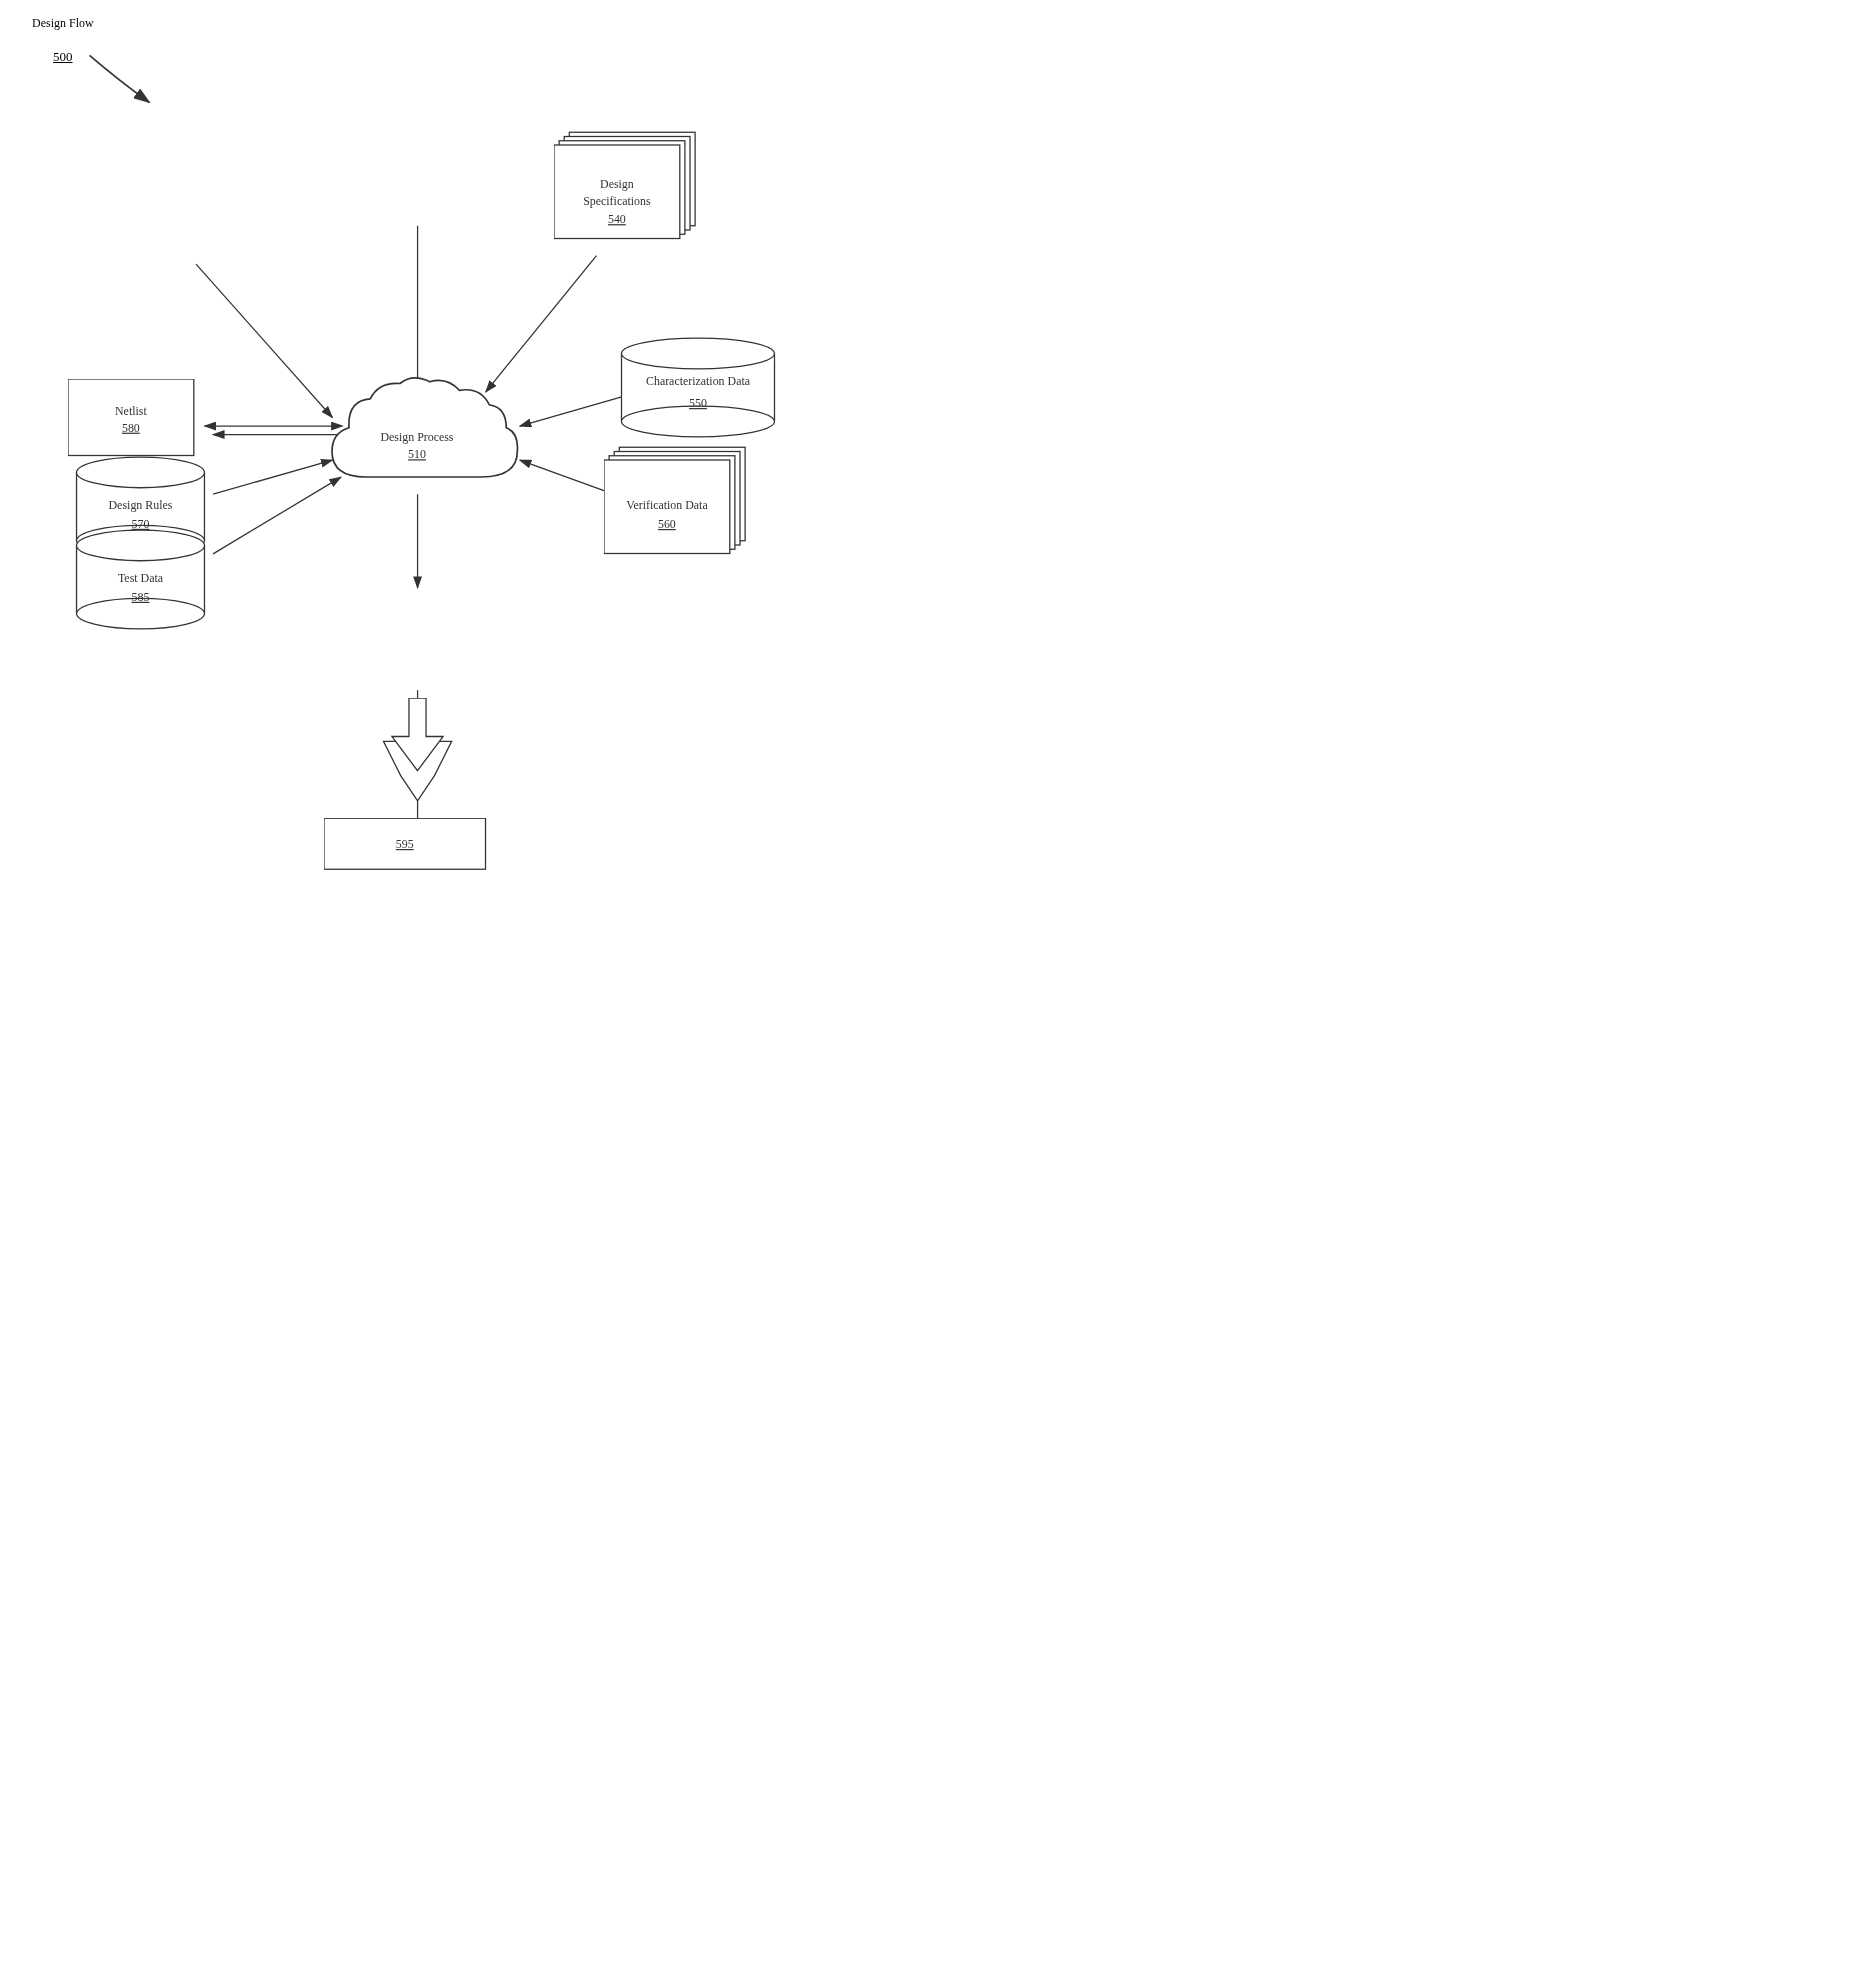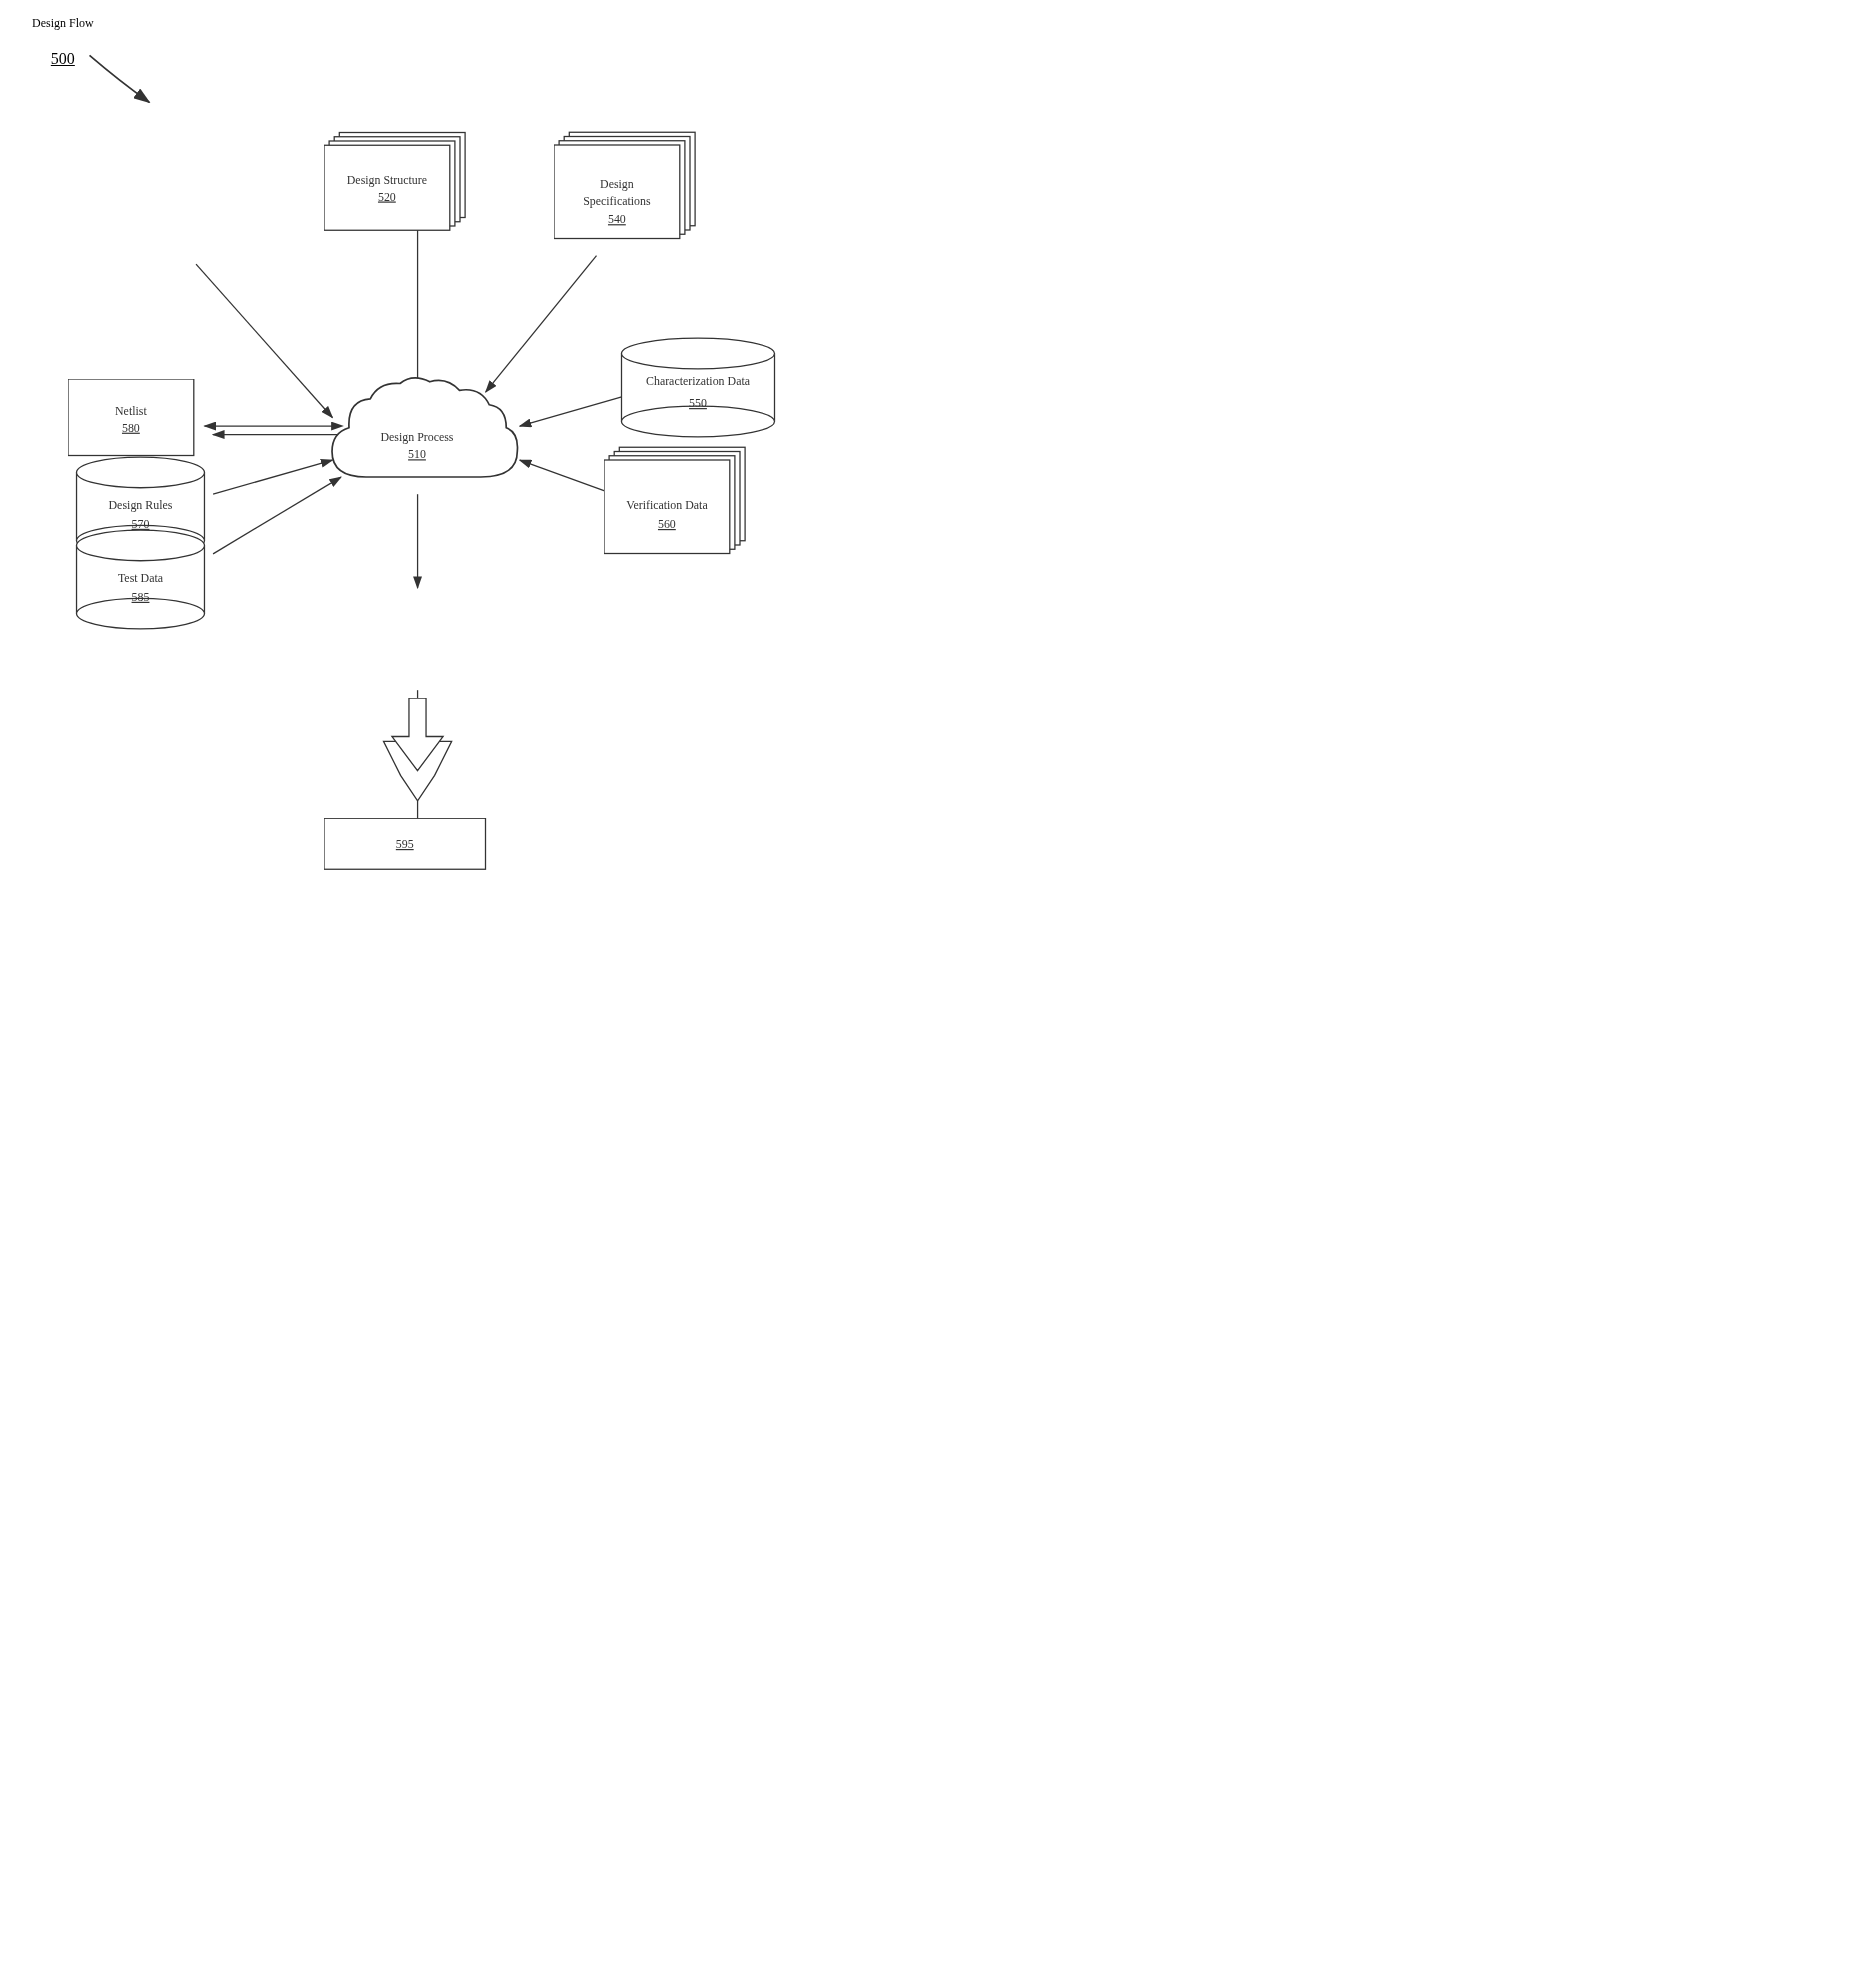--- a/index.html
+++ b/index.html
@@ -45,21 +45,21 @@
       text-align: center;
       font-size: 12px;
       line-height: 1.35;
     }
     .node-label {
       font-size: 12px;
       line-height: 1.35;
     }
     .node-id {
       text-decoration: underline;
-      font-size: 16px;
+      font-size: 13px;
     }
 
     
     .cloud-node {
       position: absolute;
     }
   </style>
 </head>
 <body>
 
@@ -124,32 +124,20 @@
         Q 225,38 225,62
         Q 240,68 238,90
         Q 238,120 195,120
         Z
       " fill="white" stroke="#333" stroke-width="2"></path>
       <text x="120" y="78" text-anchor="middle" font-size="14" font-family="Times New Roman" fill="#333">Design Process</text>
       <text x="120" y="98" text-anchor="middle" font-size="14" font-family="Times New Roman" fill="#333" text-decoration="underline">510</text>
     </svg>
   </div>
 
-  <div style="position:absolute; top:128px; left:324px; width:153px; height:111px;">
-    <svg viewBox="0 0 180 130" width="153" height="111" xmlns="http://www.w3.org/2000/svg">
-
-      <rect x="18" y="5" width="148" height="100" fill="white" stroke="#333" stroke-width="1.5"></rect>
-      <rect x="12" y="10" width="148" height="100" fill="white" stroke="#333" stroke-width="1.5"></rect>
-      <rect x="6" y="15" width="148" height="100" fill="white" stroke="#333" stroke-width="1.5"></rect>
-
-      <rect x="0" y="20" width="148" height="100" fill="white" stroke="#333" stroke-width="1.5"></rect>
-      <text x="74" y="65" text-anchor="middle" font-size="14" font-family="Times New Roman" fill="#333">Design Structure</text>
-      <text x="74" y="85" text-anchor="middle" font-size="14" font-family="Times New Roman" fill="#333" text-decoration="underline">520</text>
-    </svg>
-  </div>
 
 
   <div style="position:absolute; top:128px; left:554px; width:170px; height:136px;">
     <svg viewBox="0 0 200 160" width="170" height="136" xmlns="http://www.w3.org/2000/svg">
       <rect x="18" y="5" width="148" height="110" fill="white" stroke="#333" stroke-width="1.5"></rect>
       <rect x="12" y="10" width="148" height="110" fill="white" stroke="#333" stroke-width="1.5"></rect>
       <rect x="6" y="15" width="148" height="110" fill="white" stroke="#333" stroke-width="1.5"></rect>
       <rect x="0" y="20" width="148" height="110" fill="white" stroke="#333" stroke-width="1.5"></rect>
       <text x="74" y="70" text-anchor="middle" font-size="14" font-family="Times New Roman" fill="#333">Design</text>
       <text x="74" y="90" text-anchor="middle" font-size="14" font-family="Times New Roman" fill="#333">Specifications</text>

